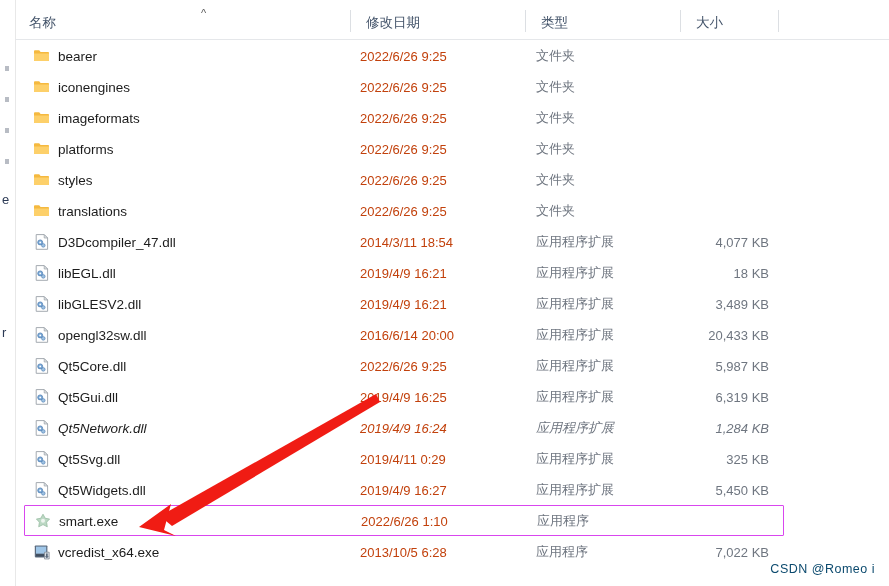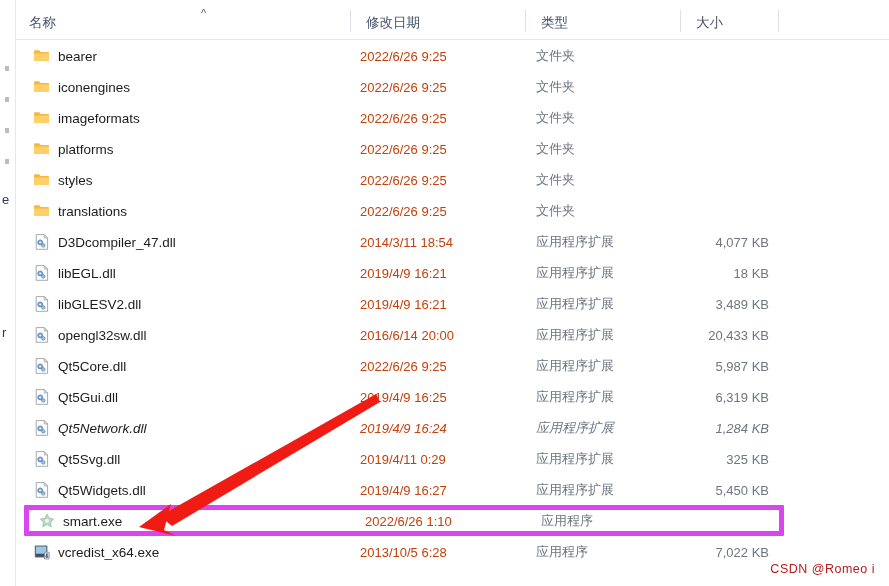--- a/index.html
+++ b/index.html
@@ -88,21 +88,21 @@
   }
   .row {
     position: absolute;
     left: 9px;
     width: 760px;
     height: 31px;
     box-sizing: border-box;
   }
   .row.selected {
     background: #ffffff;
-    border: 5px solid #d946ef;
+    border: 1px solid #d946ef;
     border-radius: 1px;
   }
   .cell-name {
     position: absolute;
     left: 34px;
     top: 50%;
     transform: translateY(-50%);
     font-size: 13.5px;
     color: #1c1c1c;
     white-space: nowrap;
@@ -157,21 +157,21 @@
     width: 889px; height: 586px;
     pointer-events: none;
   }
 
   
   #watermark {
     position: absolute;
     right: 14px;
     top: 562px;
     font-size: 12.5px;
-    color: #b91c1c;
+    color: #0c4a6e;
     letter-spacing: 0.5px;
     white-space: nowrap;
     font-family: "Liberation Sans", sans-serif;
   }
 </style>
 </head>
 <body>
 
 <div id="left-strip">
   <div class="strip-tick" style="top:66px"></div>

